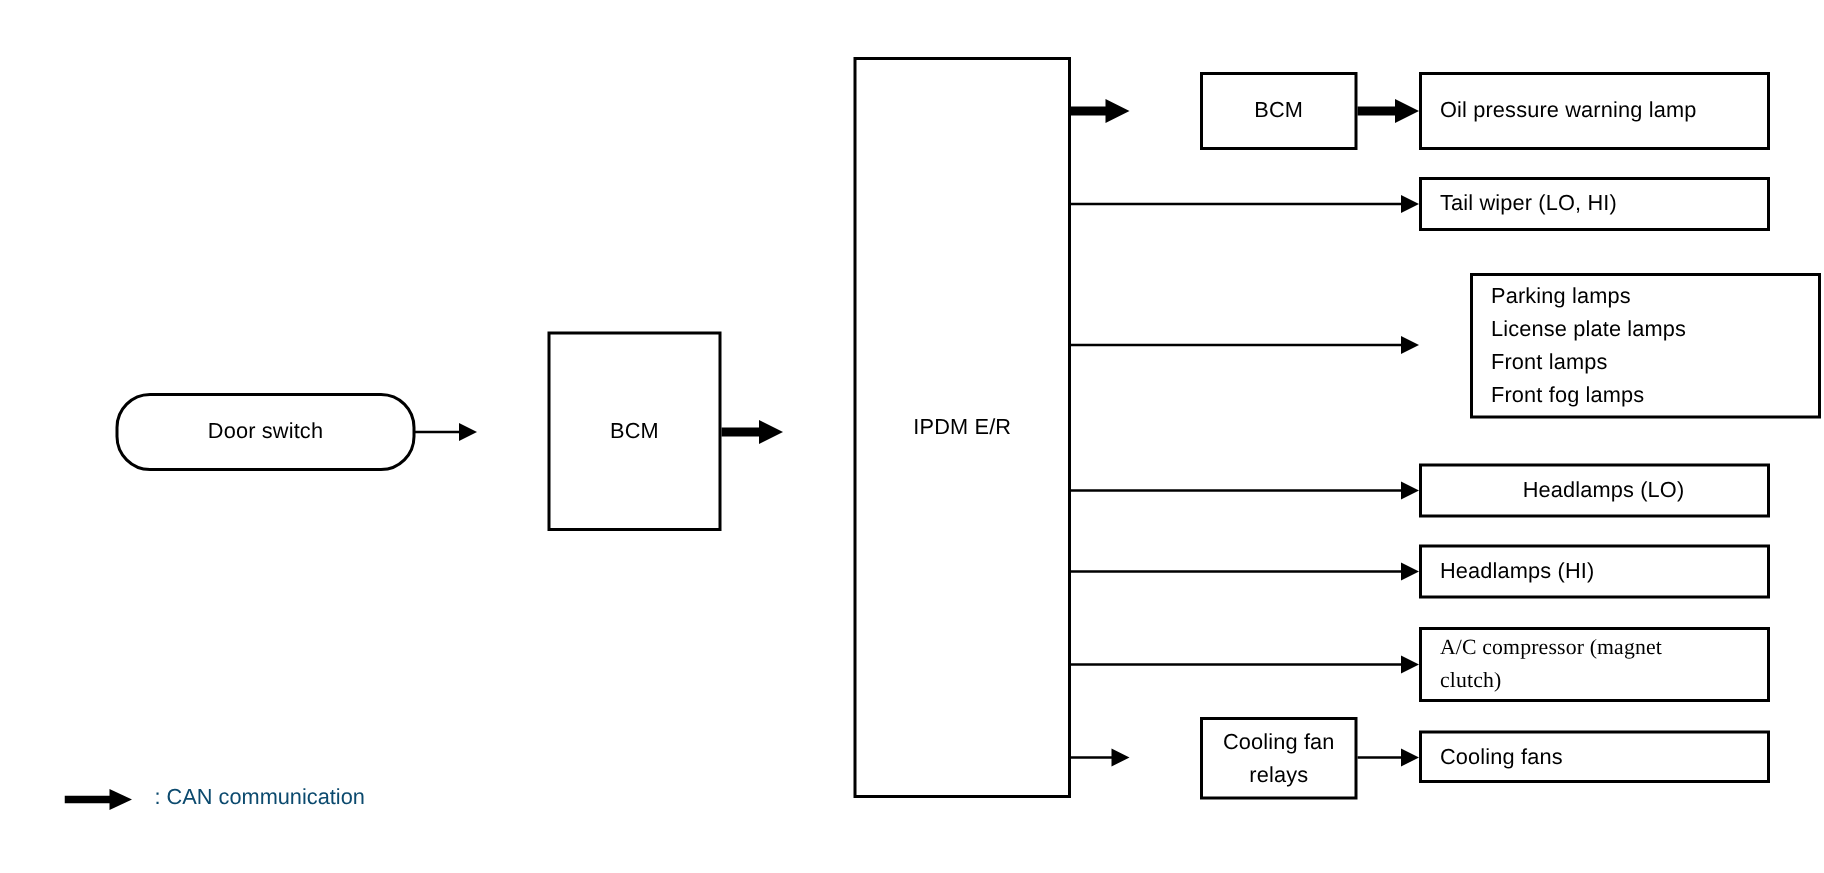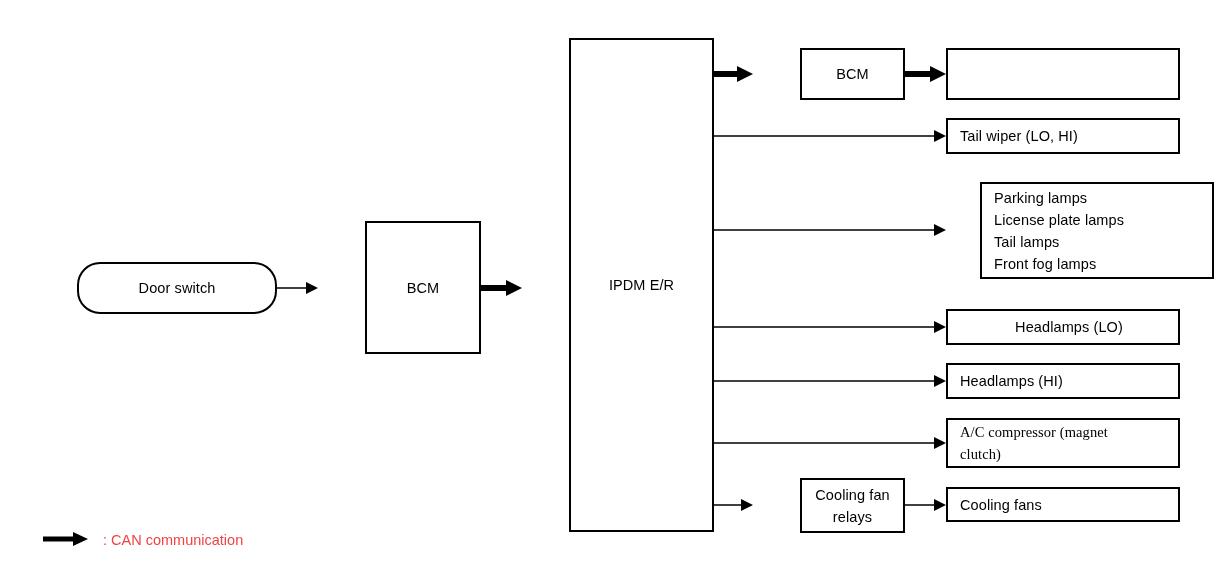--- a/index.html
+++ b/index.html
@@ -47,22 +47,22 @@
   }
   .node-line {
     white-space: pre;
   }
   .legend {
     position: absolute;
     left: 43px;
     top: 524px;
     height: 24px;
     display: flex;
-    align-items: flex-end;
-    color: #ef4444;
+    align-items: flex-start;
+    color: #0c4a6e;
     font-size: 14.5px;
   }
   .legend-label {
     margin-left: 8px;
     white-space: pre;
   }
   .legend-arrow {
     display: block;
   }
 </style>
@@ -131,28 +131,29 @@
         <div class="node-line">IPDM E/R</div>
       </div>
       <div class="node-box center-text" style="left: 753px; top: 48px; width: 105px; height: 52px;">
         <div class="node-line">BCM</div>
       </div>
       <div class="node-box center-text" style="left: 753px; top: 478px; width: 105px; height: 55px;">
         <div class="node-line">Cooling fan</div>
         <div class="node-line">relays</div>
       </div>
       <div class="node-box left-text" style="left: 946px; top: 48px; width: 234px; height: 52px;">
+        <div class="node-line">Oil pressure warning lamp</div>
       </div>
       <div class="node-box left-text" style="left: 946px; top: 118px; width: 234px; height: 36px;">
         <div class="node-line">Tail wiper (LO, HI)</div>
       </div>
       <div class="node-box left-text" style="left: 980px; top: 182px; width: 234px; height: 97px;">
         <div class="node-line">Parking lamps</div>
         <div class="node-line">License plate lamps</div>
-        <div class="node-line">Tail lamps</div>
+        <div class="node-line">Front lamps</div>
         <div class="node-line">Front fog lamps</div>
       </div>
       <div class="node-box left-text" style="left: 946px; top: 309px; width: 234px; height: 36px; align-items: center;">
         <div class="node-line">Headlamps (LO)</div>
       </div>
       <div class="node-box left-text" style="left: 946px; top: 363px; width: 234px; height: 36px;">
         <div class="node-line">Headlamps (HI)</div>
       </div>
       <div class="node-box left-text" style="left: 946px; top: 418px; width: 234px; height: 50px; font-family: Liberation Serif, serif;">
         <div class="node-line">A/C compressor (magnet</div>

